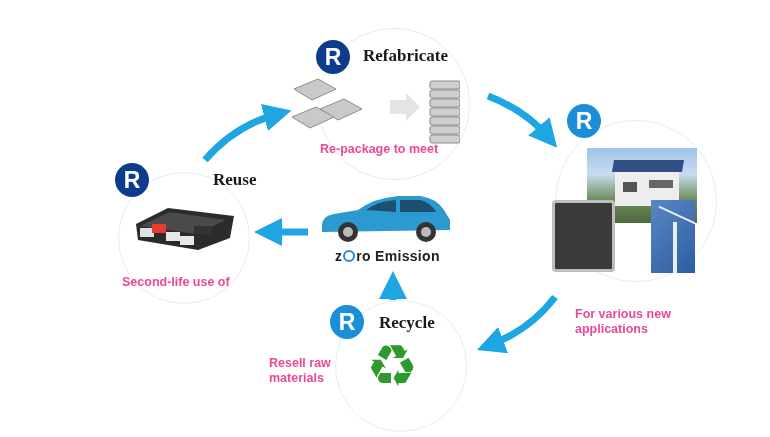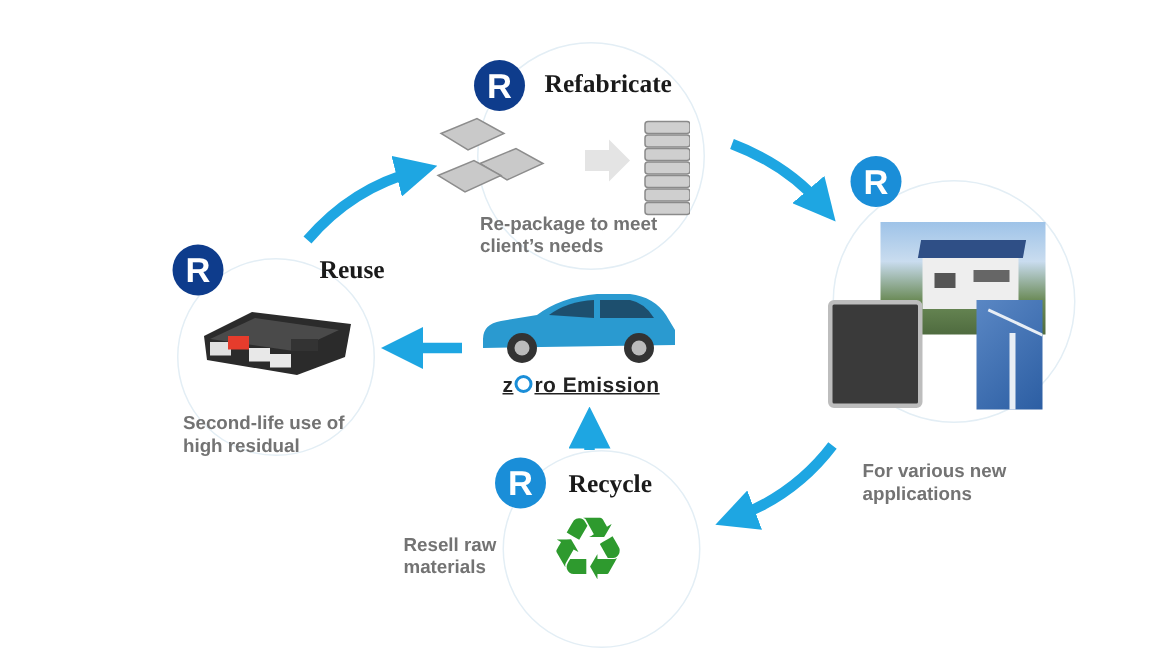--- a/index.html
+++ b/index.html
@@ -2,23 +2,23 @@
 <html><head>
 <meta charset="utf-8">
 <style>
   html,body{margin:0;padding:0;background:#ffffff;}
   body{width:770px;height:437px;position:relative;overflow:hidden;font-family:"DejaVu Sans",sans-serif;color:#222;}
   .abs{position:absolute;}
   .badge{width:34px;height:34px;border-radius:50%;color:#fff;font-family:"Liberation Sans",sans-serif;font-weight:bold;font-size:23px;display:flex;align-items:center;justify-content:center;}
   .badge.dark{background:#0e3c8c;}
   .badge.light{background:#1a8ed8;}
   .title{font-family:Liberation Serif, serif;font-weight:bold;font-size:17px;color:#1a1a1a;}
-  .caption{font-family:"Liberation Sans",sans-serif;font-weight:bold;font-size:12.5px;line-height:15px;color:#737373;}
+  .caption{font-family:"Liberation Sans",sans-serif;font-weight:bold;font-size:12.5px;line-height:15px;color:#ec4899;}
   .ring{border:1px solid #e3eef5;border-radius:50%;}
-  .ze{font-family:"Liberation Sans",sans-serif;font-weight:bold;font-size:14px;color:#222;letter-spacing:0.3px;text-decoration:underline;}
+  .ze{font-family:"Liberation Sans",sans-serif;font-weight:bold;font-size:14px;color:#222;letter-spacing:0.3px;}
   .ze .o{display:inline-block;width:12px;height:12px;border:2.5px solid #1a8ed8;border-radius:50%;box-sizing:border-box;vertical-align:-1px;margin:0 1px;}
 </style>
 </head>
 <body>
 
 <div class="abs ring" style="left:318px;top:28px;width:150px;height:150px;"></div>
 <div class="abs ring" style="left:555px;top:120px;width:160px;height:160px;"></div>
 <div class="abs ring" style="left:118px;top:172px;width:130px;height:130px;"></div>
 <div class="abs ring" style="left:335px;top:300px;width:130px;height:130px;"></div>
 
@@ -49,21 +49,20 @@
     <rect x="140" y="15" width="30" height="8" rx="2"></rect>
     <rect x="140" y="24" width="30" height="8" rx="2"></rect>
     <rect x="140" y="33" width="30" height="8" rx="2"></rect>
     <rect x="140" y="42" width="30" height="8" rx="2"></rect>
     <rect x="140" y="51" width="30" height="8" rx="2"></rect>
     <rect x="140" y="60" width="30" height="8" rx="2"></rect>
   </g>
 </svg>
 <div class="abs caption" style="left:320px;top:142px;">
   <div>Re-package to meet</div>
-  <div>client’s needs</div>
 </div>
 
 <div class="abs badge light" style="left:567px;top:104px;">R</div>
 <div class="abs title" style="left:618px;top:110px;margin-top:37px;">Resell</div>
 <div class="abs" style="left:583px;top:148px;width:125px;height:125px;">
   <div style="position:absolute;left:4px;top:0;width:110px;height:75px;background:linear-gradient(#9ec3e8 0%,#c9dcef 35%,#6a8a56 70%,#4f6b3f 100%);">
     <div style="position:absolute;left:26px;top:12px;width:70px;height:12px;background:#2f4f86;transform:skewX(-10deg);"></div>
     <div style="position:absolute;left:28px;top:24px;width:64px;height:34px;background:#eeeeee;"></div>
     <div style="position:absolute;left:36px;top:34px;width:14px;height:10px;background:#555;"></div>
     <div style="position:absolute;left:62px;top:32px;width:24px;height:8px;background:#666;"></div>
@@ -85,21 +84,20 @@
   <polygon points="6,22 38,6 104,14 100,36 68,48 8,38" fill="#2b2b2b"></polygon>
   <polygon points="10,24 40,10 96,18 66,32" fill="#4a4a4a"></polygon>
   <rect x="10" y="26" width="14" height="9" fill="#e0e0e0"></rect>
   <rect x="22" y="22" width="14" height="9" fill="#e63c2c"></rect>
   <rect x="36" y="30" width="14" height="9" fill="#e8e8e8"></rect>
   <rect x="50" y="34" width="14" height="9" fill="#e8e8e8"></rect>
   <rect x="64" y="24" width="18" height="8" fill="#333"></rect>
 </svg>
 <div class="abs caption" style="left:122px;top:275px;">
   <div>Second-life use of</div>
-  <div>high residual</div>
 </div>
 
 <div class="abs badge light" style="left:330px;top:305px;">R</div>
 <div class="abs title" style="left:379px;top:313px;">Recycle</div>
 <div class="abs" style="left:362px;top:336px;width:60px;height:60px;font-size:58px;line-height:60px;color:#2e9a2e;text-align:center;">♻</div>
 <div class="abs caption" style="left:269px;top:356px;">
   <div>Resell raw</div>
   <div>materials</div>
 </div>
 

